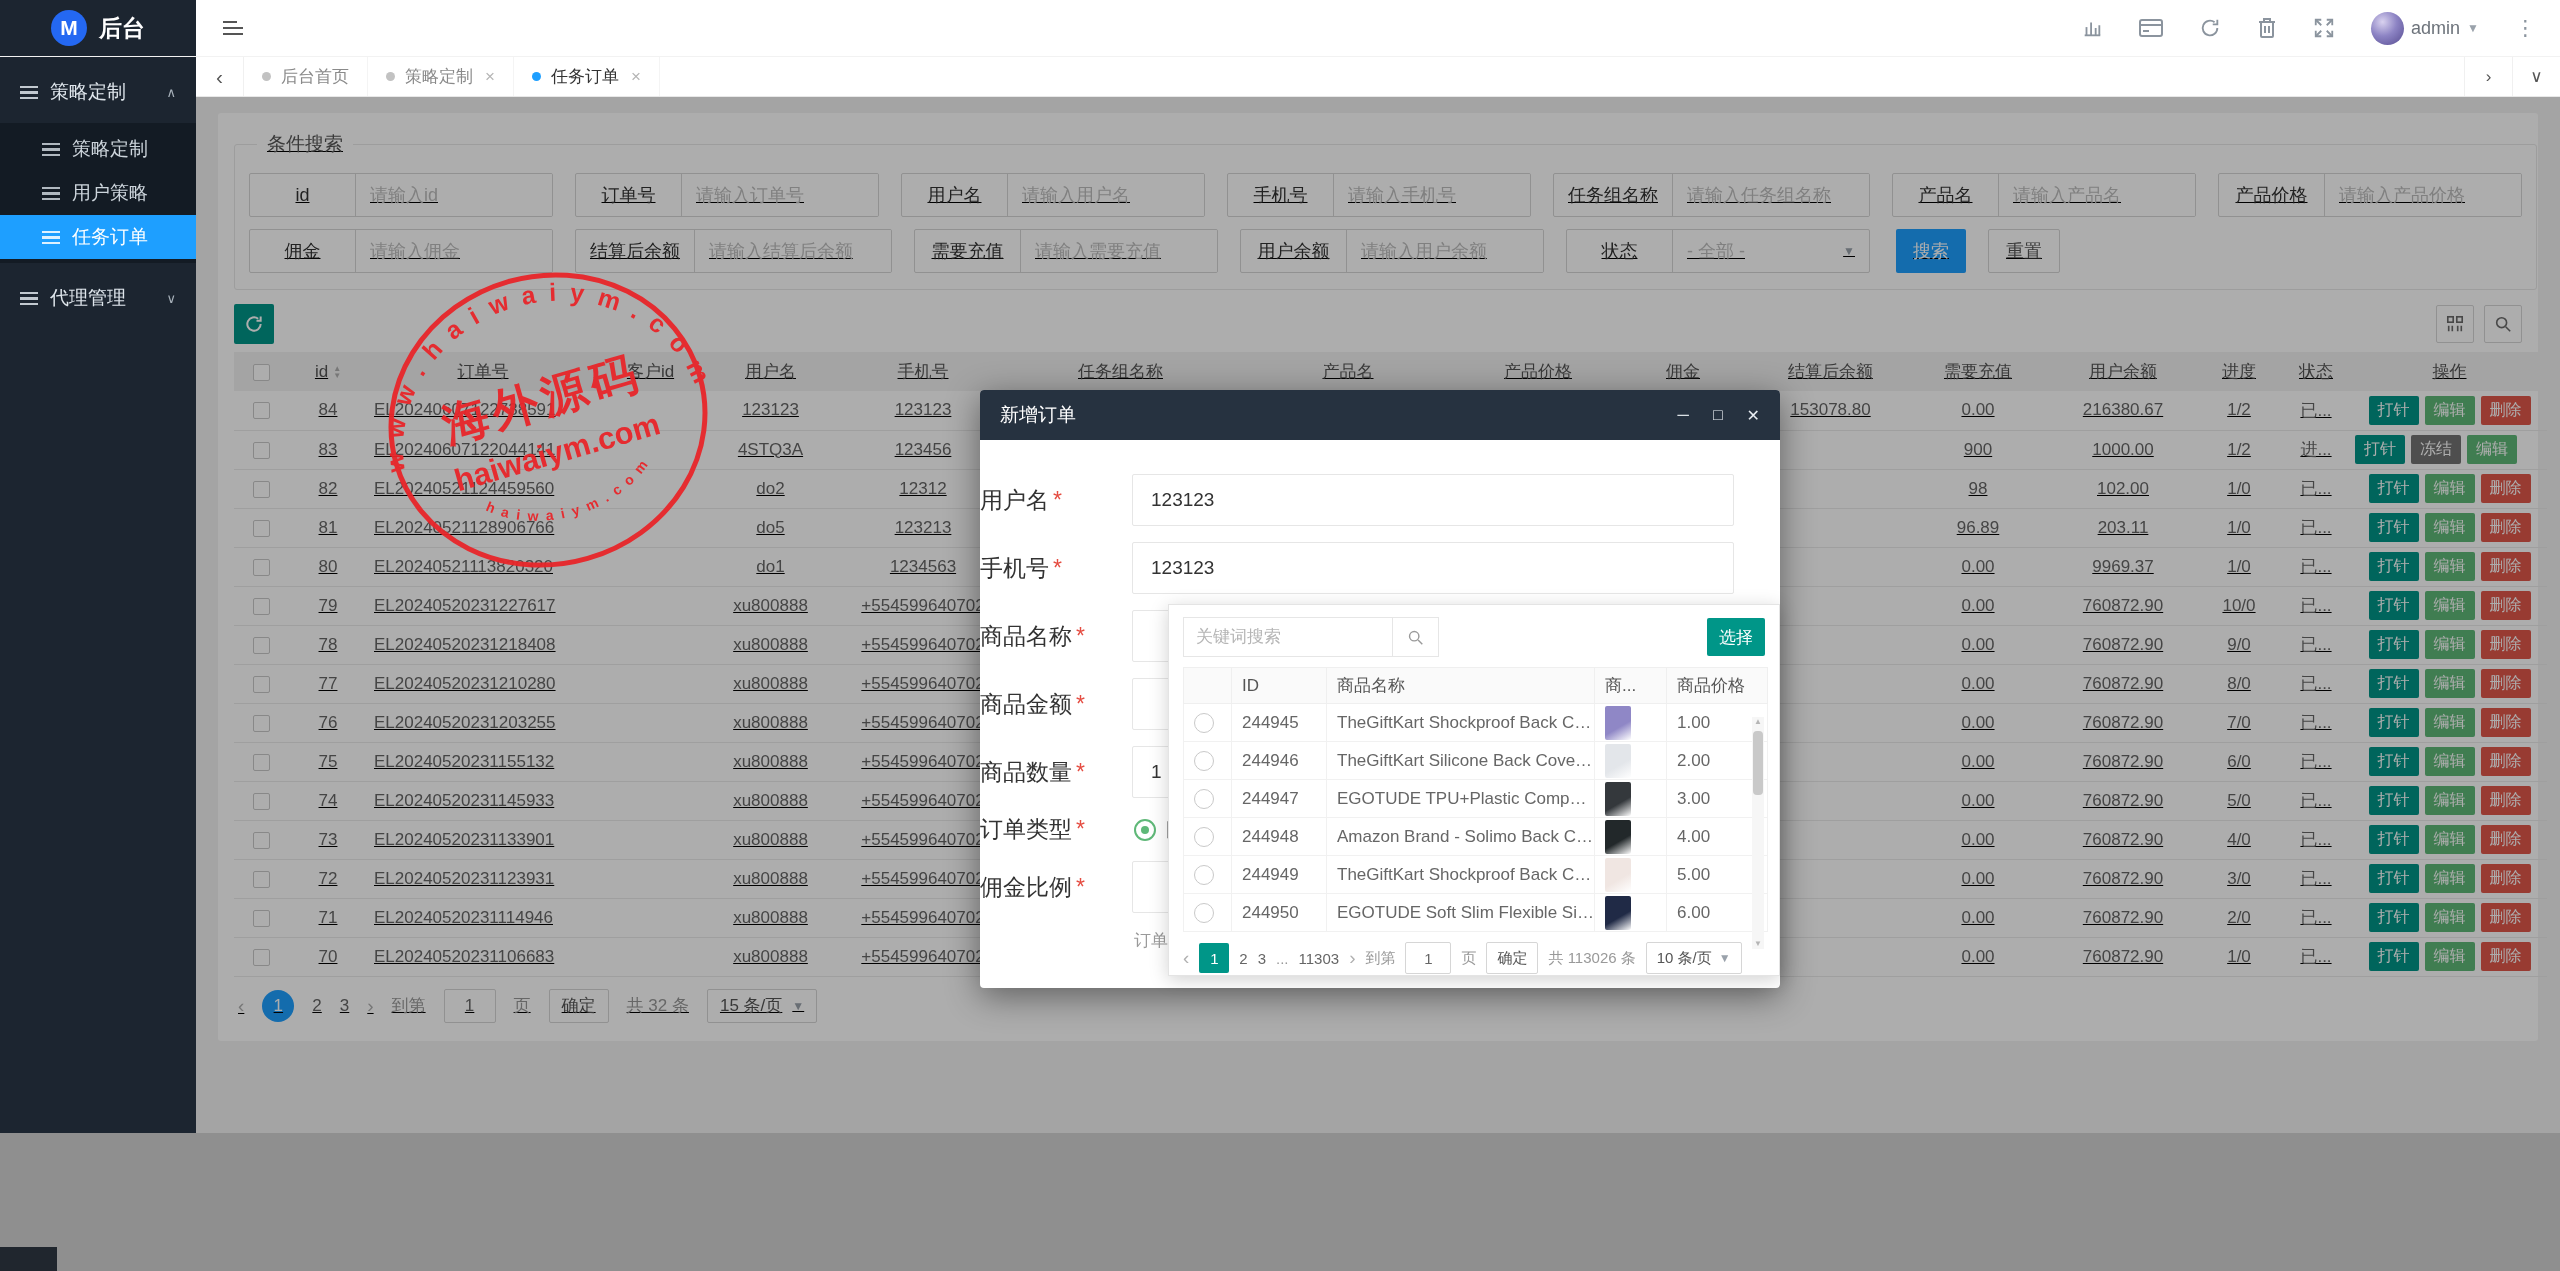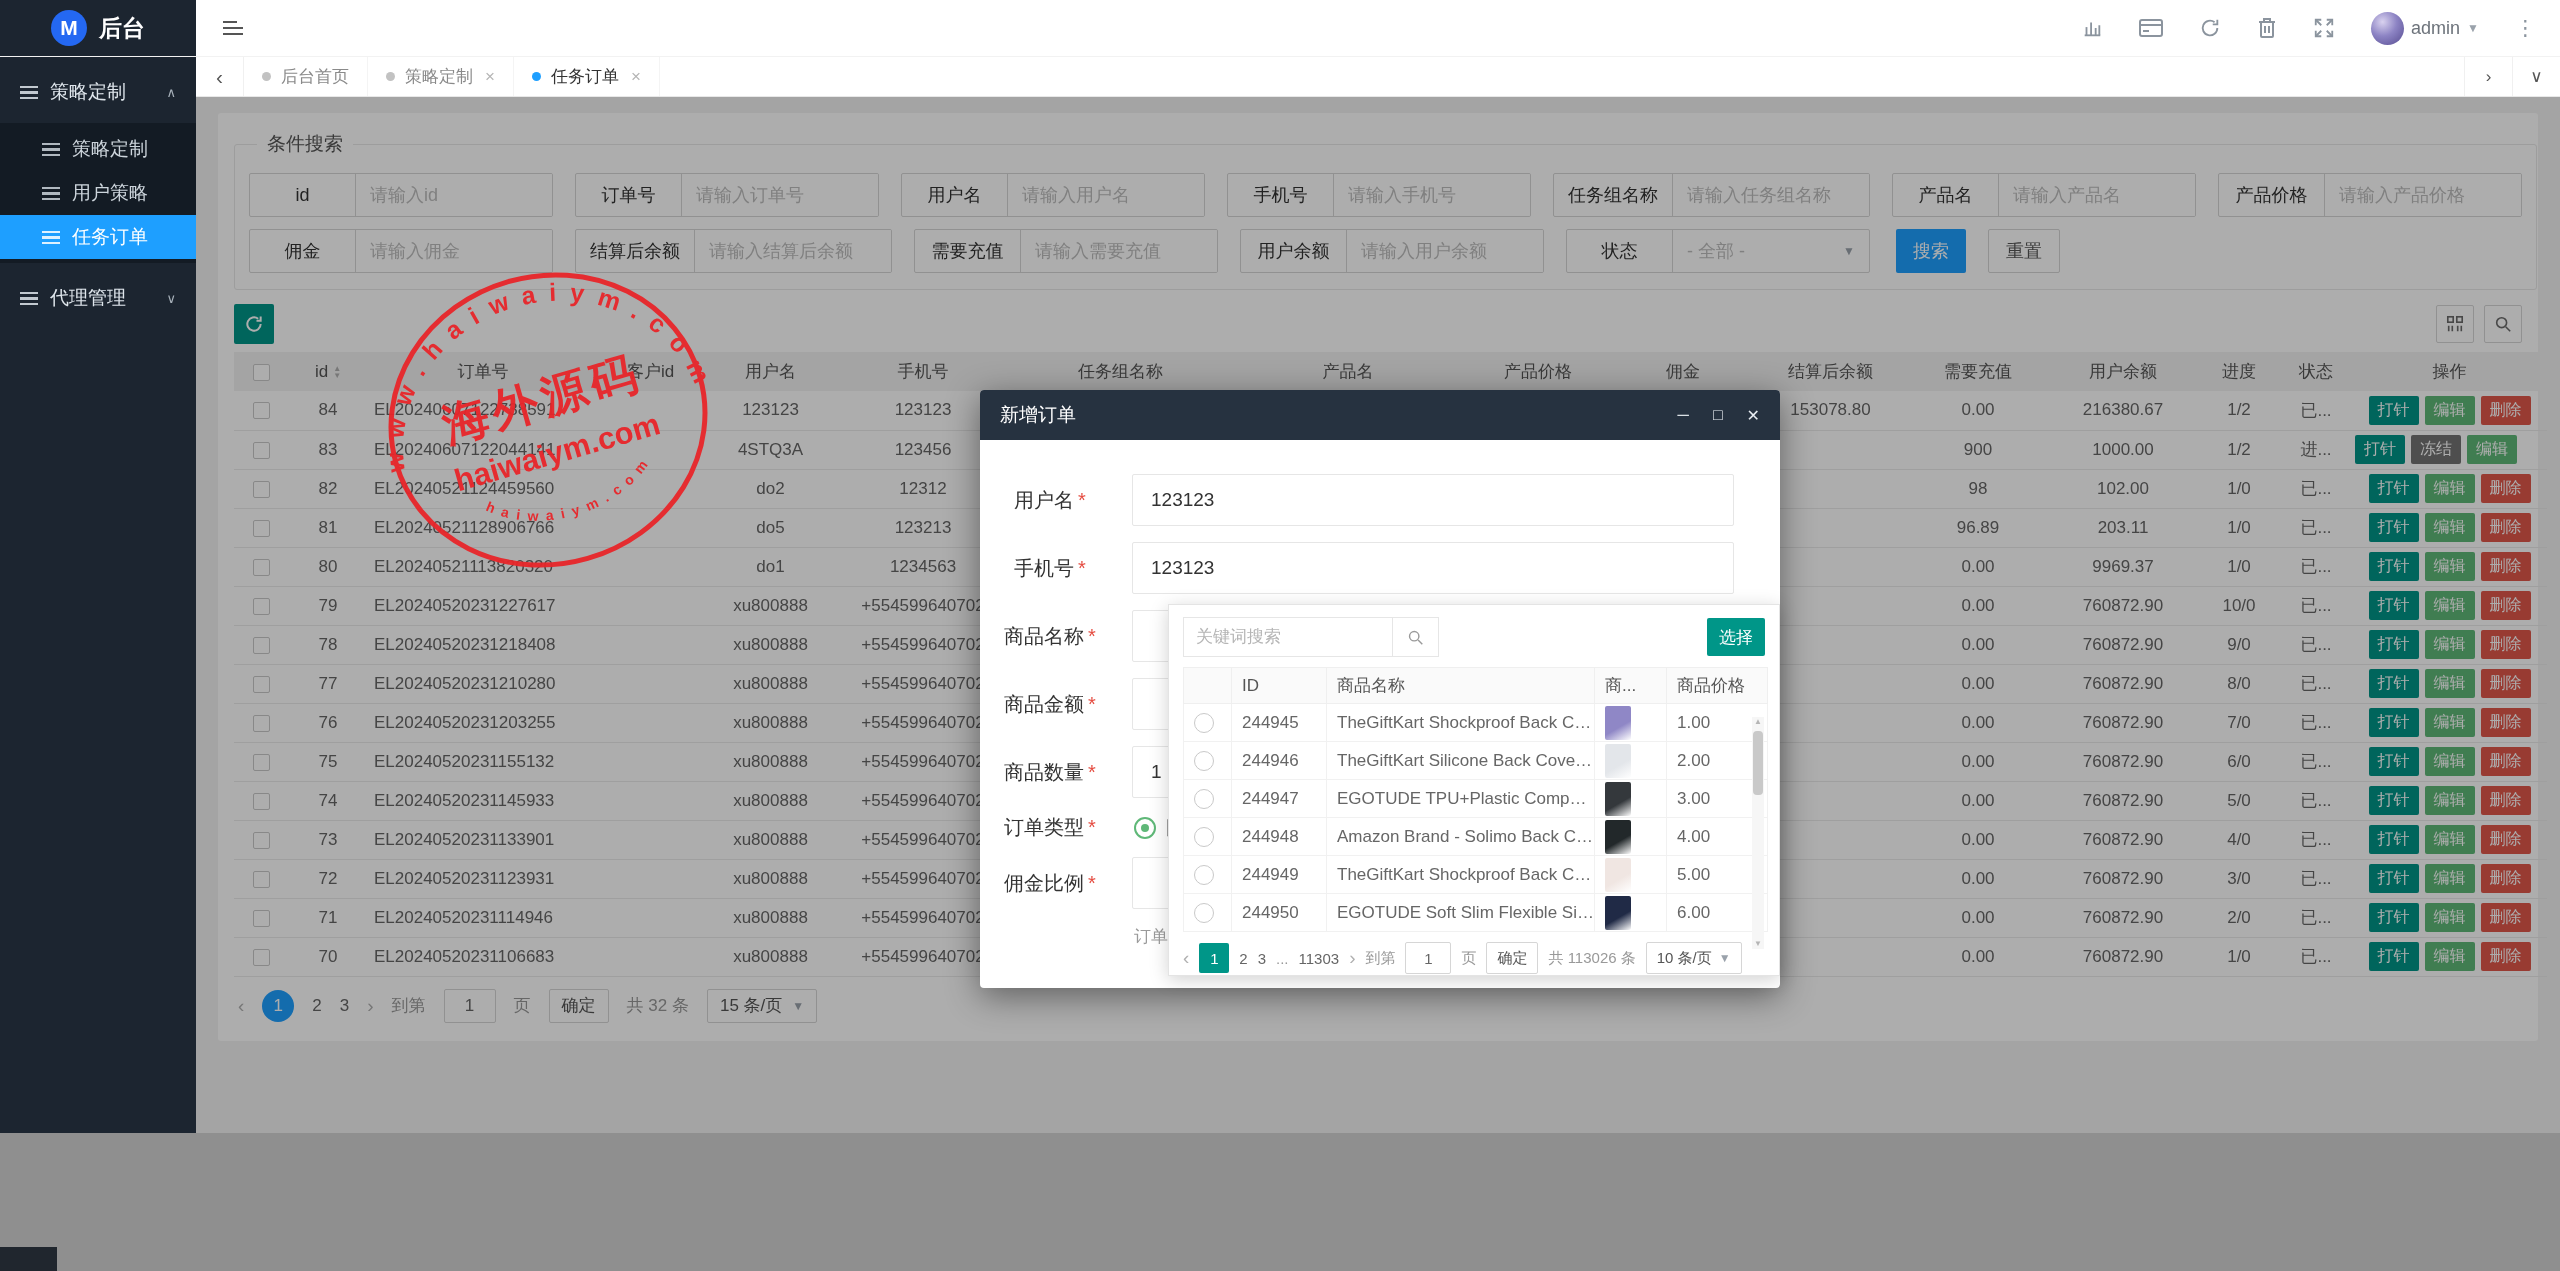--- a/index.html
+++ b/index.html
@@ -53,21 +53,21 @@
   .tab-right { margin-left:auto; display:flex; }
   .tab-right .tab-nav { border-right:none; border-left:1px solid #f0f0f0; font-size:17px; }
   .tab { display:flex; align-items:center; gap:10px; padding:0 18px; font-size:17px;
          color:#8a8a8a; border-right:1px solid #f4f4f4; cursor:pointer; }
   .tab.active { color:#333; }
   .dot { width:9px; height:9px; border-radius:50%; background:#c2c2c2; }
   .tab.active .dot { background:#1E9FFF; }
   .tab-x { color:#b5b5b5; font-size:17px; margin-left:2px; }
 
   
-  .content { flex:1; padding:16px 22px; overflow:hidden; }
+  .content { flex:1; padding:16px 22px; overflow:hidden;text-decoration:underline; }
   .panel { background:#fff; border-radius:3px; padding:18px 16px; }
 
   fieldset.search { border:1px solid #e8e8e8; border-radius:3px; padding:4px 14px 16px; margin-bottom:14px; }
   legend { padding:0 10px; margin-left:8px; color:#555; font-size:19px; }
   .srow { display:flex; gap:22px; margin-top:12px; align-items:center; }
   .sf { display:flex; height:44px; border:1px solid #d6d6d6; border-radius:2px; background:#fff; overflow:hidden; }
   .sf-label { min-width:106px; padding:0 14px; display:flex; align-items:center; justify-content:center;
               font-size:18px; color:#333; border-right:1px solid #d6d6d6; white-space:nowrap; }
   .sf-input { width:196px; border:none; outline:none; padding:0 14px; font-size:18px; color:#666; }
   .sf-input::placeholder { color:#bdbdbd; }
@@ -122,21 +122,21 @@
 
   
   .modal { position:absolute; left:980px; top:390px; width:800px; height:598px; background:#fff;
            border-radius:4px; box-shadow:0 8px 34px rgba(0,0,0,.45); z-index:50; }
   .modal-head { height:50px; background:#263240; border-radius:4px 4px 0 0; display:flex;
                 align-items:center; padding:0 20px; color:#fff; font-size:19px; }
   .modal-ctrl { margin-left:auto; display:flex; gap:24px; font-size:16px; color:#e8edf2; }
   .modal-ctrl span { cursor:pointer; }
   .modal-body { padding:34px 46px 0 0; }
   .m-row { display:flex; align-items:center; margin-bottom:16px; }
-  .m-label { width:140px; flex:none; text-align:center; font-size:20px; color:#333; }
+  .m-label { width:140px; flex:none; text-align:left; font-size:23px; color:#333; }
   .m-req { color:#e54d42; margin-left:4px; }
   .m-input { flex:1; min-width:0; height:52px; border:1px solid #e6e6e6; border-radius:2px;
              margin-left:12px; padding:0 18px; font-size:19px; color:#333; outline:none; }
   .btn-choose { width:128px; height:52px; flex:none; background:#009688; border:none; border-radius:2px;
                 color:#fff; font-size:19px; margin-left:2px; cursor:pointer; }
   .radio { width:22px; height:22px; flex:none; border:2px solid #5FB878; border-radius:50%;
            margin-left:14px; position:relative; }
   .radio::after { content:""; position:absolute; left:5px; top:5px; width:8px; height:8px;
            border-radius:50%; background:#5FB878; }
   .radio-label { margin-left:10px; font-size:19px; color:#333; }

